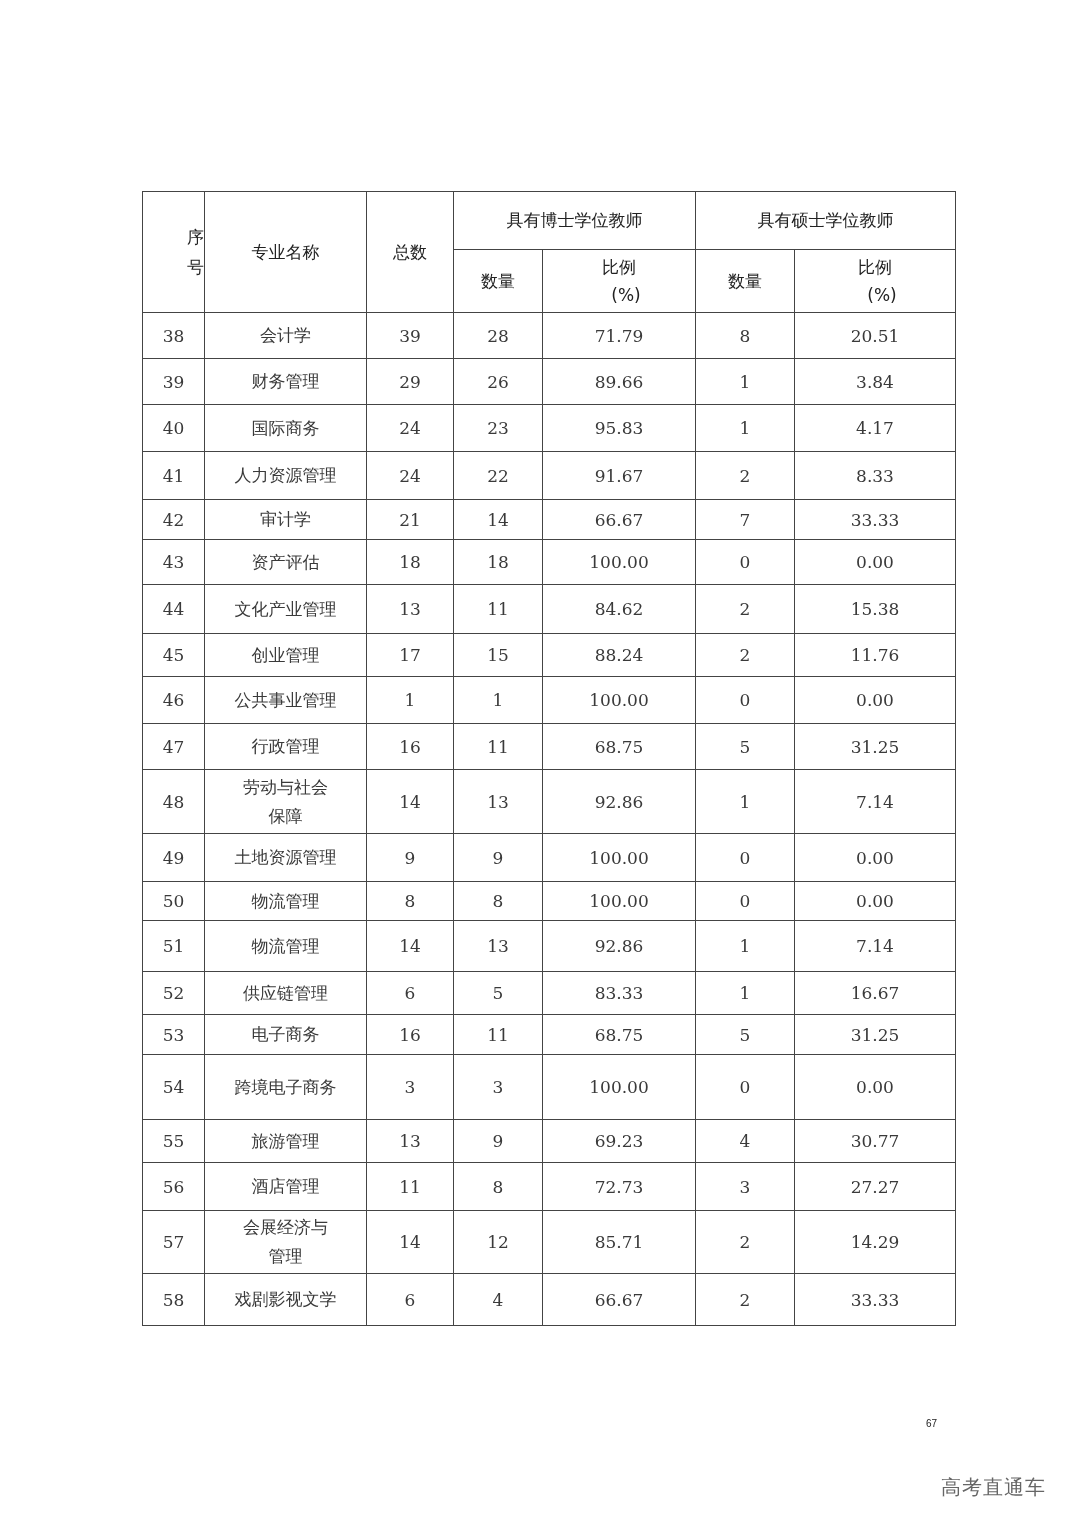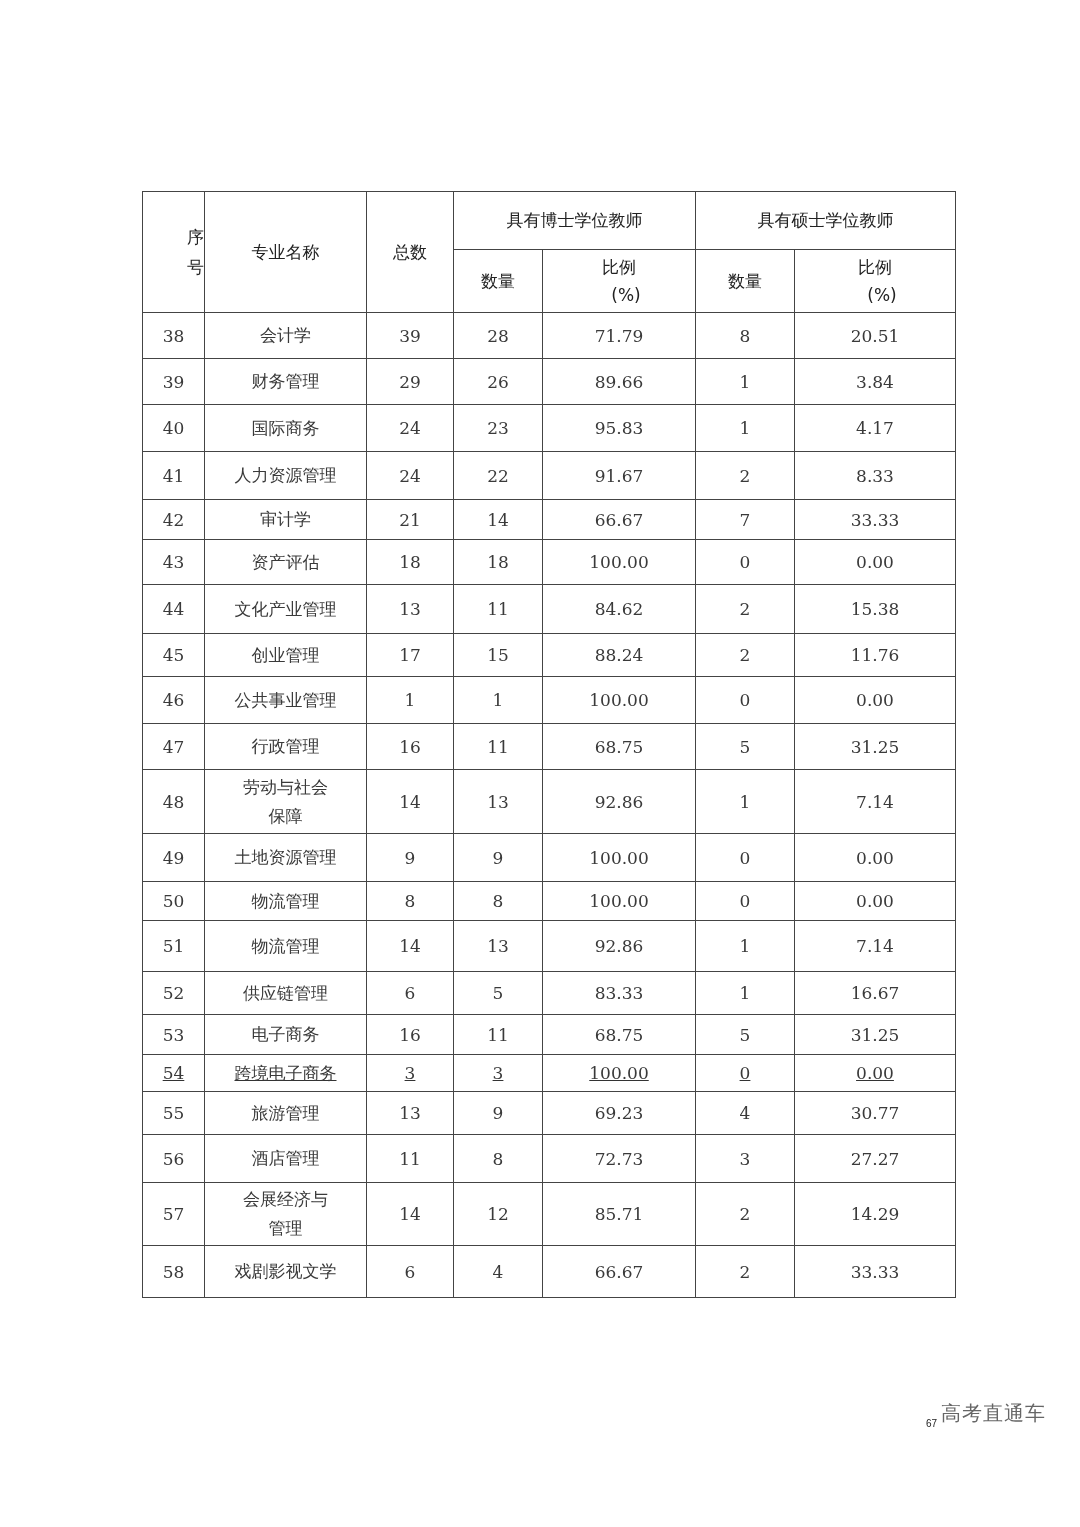--- a/index.html
+++ b/index.html
@@ -4,21 +4,21 @@
 <style>
   html, body { margin:0; padding:0; }
   body { width:1080px; height:1527px; background:#ffffff; position:relative; overflow:hidden;
          font-family:"DejaVu Serif","Liberation Serif",serif; color:#333; }
   table { position:absolute; left:142px; top:191px; border-collapse:collapse; table-layout:fixed; }
   td, th { border:1.3px solid #444; text-align:center; vertical-align:middle; padding:0; font-weight:normal; font-size:17px; color:#3a3a3a; }
   th { font-family:"DejaVu Sans","Liberation Sans",sans-serif; font-size:17px; color:#222; }
   .name { line-height:29px; }
   .pct-head { line-height:28px; }
   .page-num { position:absolute; left:926px; top:1418px; font-family:"Liberation Sans",sans-serif; font-size:10px; color:#222; }
-  .watermark { position:absolute; left:941px; top:1400px; font-family:"DejaVu Sans","Liberation Sans",sans-serif; font-size:20px; color:#666; letter-spacing:1px; }
+  .watermark { position:absolute; left:941px; top:1474px; font-family:"DejaVu Sans","Liberation Sans",sans-serif; font-size:20px; color:#666; letter-spacing:1px; }
 </style>
 </head>
 <body>
 
 <table>
   <colgroup>
     <col style="width:48px">
       <col style="width:162px">
       <col style="width:87px">
       <col style="width:89px">
@@ -190,21 +190,21 @@
       </tr>
       <tr style="height: 40px;">
         <td>53</td>
         <td>电子商务</td>
         <td>16</td>
         <td>11</td>
         <td>68.75</td>
         <td>5</td>
         <td>31.25</td>
       </tr>
-      <tr style="height: 37px; text-decoration: underline;">
+      <tr style="height: 65px;">
         <td>54</td>
         <td>跨境电子商务</td>
         <td>3</td>
         <td>3</td>
         <td>100.00</td>
         <td>0</td>
         <td>0.00</td>
       </tr>
       <tr style="height: 43px;">
         <td>55</td>

